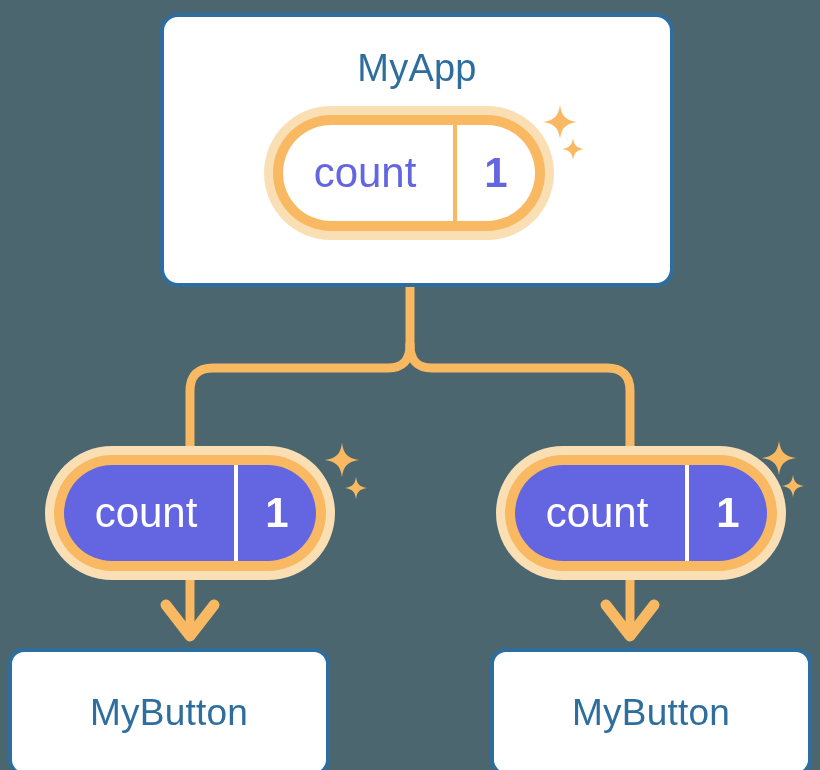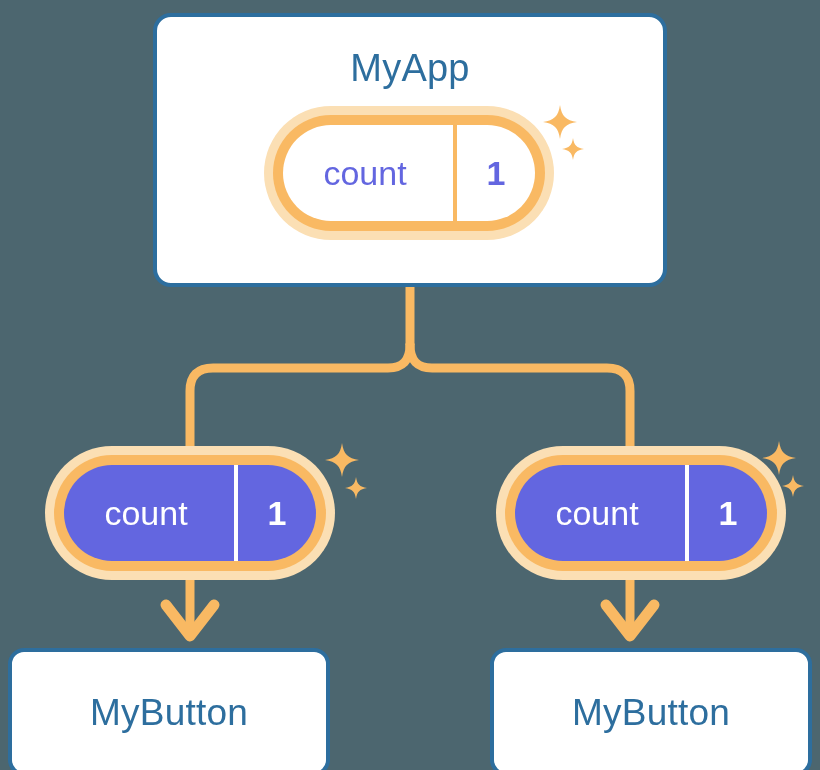--- a/index.html
+++ b/index.html
@@ -40,21 +40,21 @@
   .card-title {
     color: #2d6e9e;
     font-size: 38px;
     font-weight: 400;
     letter-spacing: 0.2px;
     line-height: 1;
     white-space: nowrap;
   }
 
   #card-app {
-    left: 153px;
+    left: 160px;
     top: 13px;
     width: 514px;
     height: 274px;
     border-radius: 18px;
   }
   #card-app .card-title {
     margin-top: 32px;
   }
 
   .card-button {
@@ -98,21 +98,21 @@
     height: 100%;
     border-radius: 999px;
     display: flex;
     align-items: stretch;
     overflow: hidden;
   }
   .pill-key, .pill-val {
     display: flex;
     align-items: center;
     justify-content: center;
-    font-size: 34px;
+    font-size: 42px;
     line-height: 1;
   }
   .pill-key { flex: 0 0 auto; }
   .pill-val { flex: 1 1 auto; font-weight: 700; }
   .pill-divider {
     flex: 0 0 auto;
     width: 4px;
     align-self: stretch;
   }
 

